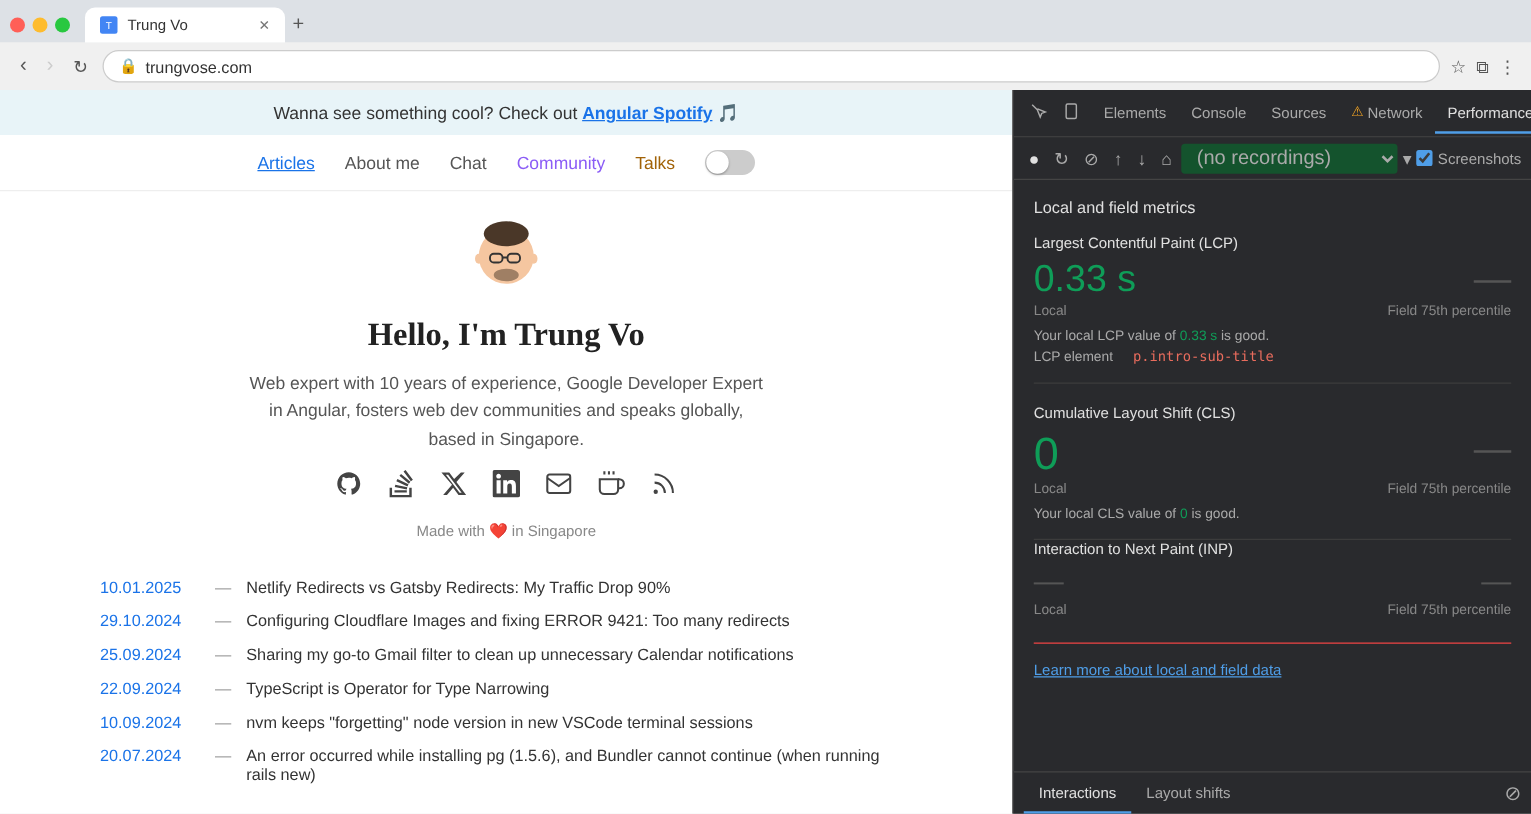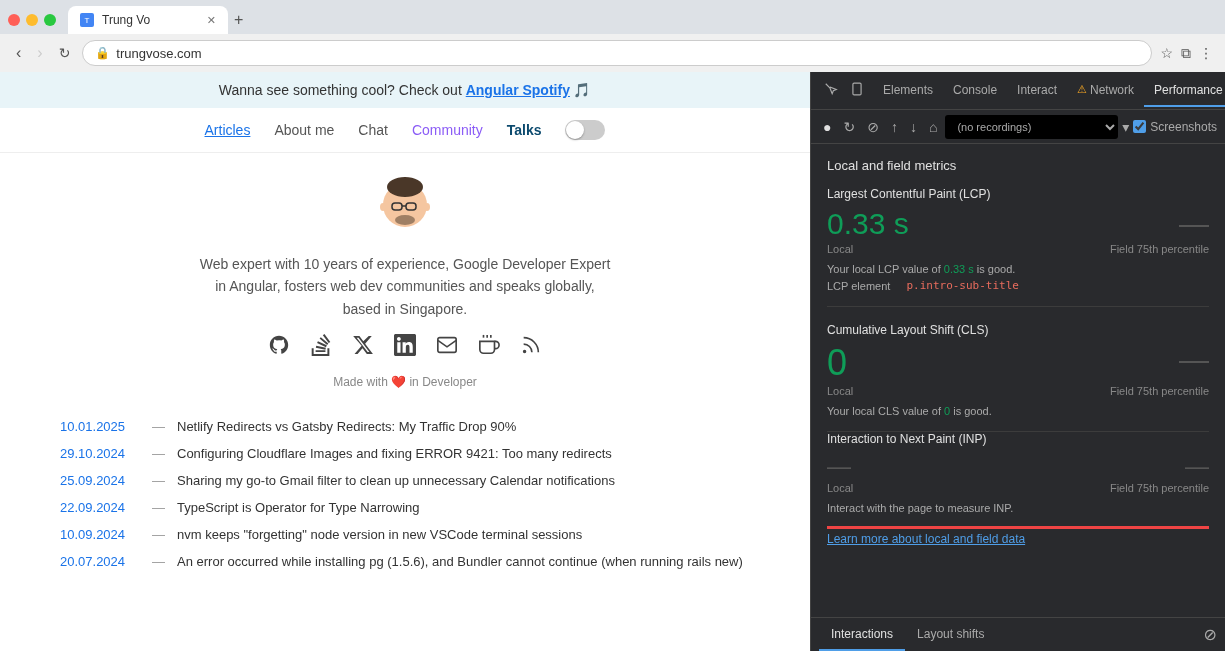--- a/index.html
+++ b/index.html
@@ -44,21 +44,21 @@
 
     <div style="background:#e8f4f8;text-align:center;padding:10px;font-size:14px;color:#333;">
       <span>Wanna see something cool? Check out </span><a style="color:#1a73e8;font-weight:bold;text-decoration:underline;font-size:14px;">Angular Spotify</a><span> 🎵</span>
     </div>
 
     <div style="display:flex;align-items:center;justify-content:center;gap:24px;padding:12px 14px;border-bottom:1px solid #eee;">
       <a style="font-size:14px;color:#1a73e8;text-decoration:underline;cursor:pointer;">Articles</a>
       <a style="font-size:14px;color:#555;text-decoration:none;cursor:pointer;">About me</a>
       <a style="font-size:14px;color:#555;text-decoration:none;cursor:pointer;">Chat</a>
       <a style="font-size:14px;color:#8b5cf6;text-decoration:none;cursor:pointer;">Community</a>
-      <a style="font-size:14px;color:#0c4a6e;text-decoration:none;cursor:pointer;font-weight:bold;">Talks</a>
+      <a style="font-size:14px;color:#a16207;text-decoration:none;cursor:pointer;">Talks</a>
       <div style="width:40px;height:20px;background:#ccc;border-radius:10px;position:relative;cursor:pointer;">
         <div style="width:18px;height:18px;background:#fff;border-radius:50%;position:absolute;top:1px;left:1px;box-shadow:0 1px 2px rgba(0,0,0,0.3);"></div>
       </div>
     </div>
 
     <div style="text-align:center;padding:20px 20px 10px;">
 
       <div style="width:70px;height:70px;margin:0 auto 10px;position:relative;">
         <svg width="70" height="70" viewBox="0 0 70 70" xmlns="http://www.w3.org/2000/svg">
 
@@ -69,20 +69,21 @@
           <rect x="22" y="30" width="10" height="7" rx="3" fill="none" stroke="#333" stroke-width="1.5"></rect>
           <rect x="36" y="30" width="10" height="7" rx="3" fill="none" stroke="#333" stroke-width="1.5"></rect>
           <line x1="32" y1="33" x2="36" y2="33" stroke="#333" stroke-width="1.5"></line>
 
           <ellipse cx="35" cy="47" rx="10" ry="5" fill="#4a3728" opacity="0.5"></ellipse>
 
           <ellipse cx="13" cy="34" rx="3" ry="4" fill="#f5c6a0"></ellipse>
           <ellipse cx="57" cy="34" rx="3" ry="4" fill="#f5c6a0"></ellipse>
         </svg>
       </div>
+      <h1 style="font-size:26px;font-weight:600;color:#222;margin-bottom:12px;font-family:Georgia,serif;">Hello, I'm Trung Vo</h1>
       <p style="font-size:14px;color:#555;line-height:1.6;max-width:420px;margin:0 auto 14px;">Web expert with 10 years of experience, Google Developer Expert in Angular, fosters web dev communities and speaks globally, based in Singapore.</p>
 
       <div style="display:flex;justify-content:center;gap:20px;margin-bottom:10px;">
         <a style="font-size:19px;color:#444;cursor:pointer;text-decoration:none;" title="GitHub">
           <svg width="22" height="22" viewBox="0 0 24 24" fill="currentColor">
               <path d="M12 2C6.477 2 2 6.477 2 12c0 4.418 2.865 8.166 6.839 9.489.5.092.682-.217.682-.482 0-.237-.008-.866-.013-1.7-2.782.603-3.369-1.342-3.369-1.342-.454-1.155-1.11-1.462-1.11-1.462-.908-.62.069-.608.069-.608 1.003.07 1.531 1.03 1.531 1.03.892 1.529 2.341 1.087 2.91.832.092-.647.35-1.088.636-1.338-2.22-.253-4.555-1.11-4.555-4.943 0-1.091.39-1.984 1.029-2.683-.103-.253-.446-1.27.098-2.647 0 0 .84-.269 2.75 1.025A9.578 9.578 0 0112 6.836c.85.004 1.705.114 2.504.336 1.909-1.294 2.747-1.025 2.747-1.025.546 1.377.203 2.394.1 2.647.64.699 1.028 1.592 1.028 2.683 0 3.842-2.339 4.687-4.566 4.935.359.309.678.919.678 1.852 0 1.336-.012 2.415-.012 2.743 0 .267.18.578.688.48C19.138 20.163 22 16.418 22 12c0-5.523-4.477-10-10-10z"></path>
             </svg>
         </a>
         <a style="font-size:19px;color:#444;cursor:pointer;text-decoration:none;" title="StackOverflow">
           <svg width="22" height="22" viewBox="0 0 24 24" fill="currentColor">
@@ -116,24 +117,24 @@
         </a>
         <a style="font-size:19px;color:#444;cursor:pointer;text-decoration:none;" title="RSS">
           <svg width="22" height="22" viewBox="0 0 24 24" fill="none" stroke="currentColor" stroke-width="1.8">
               <path d="M4 11a9 9 0 019 9"></path>
               <path d="M4 4a16 16 0 0116 16"></path>
               <circle cx="5" cy="19" r="1" fill="currentColor"></circle>
             </svg>
         </a>
       </div>
 
-      <div style="text-align:center;font-size:12px;color:#888;padding:4px;">Made with ❤️ in Developer</div>
-    </div>
-
-    <div style="padding:10px 60px;">
+      <div style="text-align:center;font-size:12px;color:#888;padding:4px;">Made with ❤️ in Singapore</div>
+    </div>
+
+    <div style="padding:10px 80px;">
       <div style="display:flex;align-items:flex-start;gap:12px;padding:6px 0;font-size:13px;">
         <span style="color:#1a73e8;min-width:80px;font-size:13px;">10.01.2025</span>
         <span style="color:#999;">—</span>
         <span style="color:#333;">Netlify Redirects vs Gatsby Redirects: My Traffic Drop 90%</span>
       </div>
       <div style="display:flex;align-items:flex-start;gap:12px;padding:6px 0;font-size:13px;">
         <span style="color:#1a73e8;min-width:80px;font-size:13px;">29.10.2024</span>
         <span style="color:#999;">—</span>
         <span style="color:#333;">Configuring Cloudflare Images and fixing ERROR 9421: Too many redirects</span>
       </div>
@@ -171,36 +172,36 @@
         </button>
         <button style="background:none;border:none;color:#aaa;font-size:14px;cursor:pointer;padding:4px 5px;border-radius:3px;">
           <svg width="14" height="14" viewBox="0 0 24 24" fill="none" stroke="currentColor" stroke-width="2">
               <rect x="5" y="2" width="14" height="20" rx="2"></rect>
               <line x1="12" y1="18" x2="12" y2="18"></line>
             </svg>
         </button>
       </div>
       <div style="padding:8px 10px;font-size:12px;color:#aaa;cursor:pointer;border-bottom:2px solid transparent;">Elements</div>
       <div style="padding:8px 10px;font-size:12px;color:#aaa;cursor:pointer;border-bottom:2px solid transparent;">Console</div>
-      <div style="padding:8px 10px;font-size:12px;color:#aaa;cursor:pointer;border-bottom:2px solid transparent;">Interact</div>
+      <div style="padding:8px 10px;font-size:12px;color:#aaa;cursor:pointer;border-bottom:2px solid transparent;">Sources</div>
       <div style="padding:8px 10px;font-size:12px;color:#aaa;cursor:pointer;border-bottom:2px solid transparent;display:flex;align-items:center;gap:3px;">
         <span style="color:#f5a623;font-size:11px;">⚠</span>
         <span>Network</span>
       </div>
       <div style="padding:8px 10px;font-size:12px;color:#e0e0e0;cursor:pointer;border-bottom:2px solid #4f9ee8;">Performance</div>
     </div>
 
     <div style="display:flex;align-items:center;background:#292a2d;border-bottom:1px solid #444;padding:4px 8px;gap:4px;height:34px;">
       <button style="background:none;border:none;color:#e0e0e0;font-size:14px;cursor:pointer;padding:2px 4px;border-radius:3px;">●</button>
       <button style="background:none;border:none;color:#aaa;font-size:14px;cursor:pointer;padding:2px 4px;border-radius:3px;">↻</button>
       <button style="background:none;border:none;color:#aaa;font-size:14px;cursor:pointer;padding:2px 4px;border-radius:3px;">⊘</button>
       <button style="background:none;border:none;color:#aaa;font-size:14px;cursor:pointer;padding:2px 4px;border-radius:3px;">↑</button>
       <button style="background:none;border:none;color:#aaa;font-size:14px;cursor:pointer;padding:2px 4px;border-radius:3px;">↓</button>
       <button style="background:none;border:none;color:#aaa;font-size:14px;cursor:pointer;padding:2px 4px;border-radius:3px;">⌂</button>
-      <select style="background:#000000;border:none;color:#aaa;font-size:11px;padding:2px 8px;border-radius:3px;height:24px;cursor:pointer;flex:1;">
+      <select style="background:#14532d;border:none;color:#aaa;font-size:16px;padding:2px 8px;border-radius:3px;height:24px;cursor:pointer;flex:1;">
         <option>(no recordings)</option>
       </select>
       <button style="background:none;border:none;color:#aaa;font-size:14px;cursor:pointer;">▾</button>
       <label style="display:flex;align-items:center;gap:4px;font-size:12px;color:#aaa;cursor:pointer;">
         <input type="checkbox" checked="" style="accent-color: rgb(79, 158, 232); cursor: pointer;">
         <span>Screenshots</span>
       </label>
     </div>
 
     <div style="flex:1;overflow-y:auto;padding:14px 16px;scrollbar-width:thin;scrollbar-color:#555 #292a2d;">
@@ -238,35 +239,34 @@
             <div style="font-size:30px;font-weight:300;color:#555;line-height:1;">—</div>
           </div>
         </div>
         <div style="display:flex;justify-content:space-between;font-size:11px;color:#888;margin-bottom:8px;">
           <span>Local</span>
           <span>Field 75th percentile</span>
         </div>
         <div style="font-size:11px;color:#aaa;">Your local CLS value of <span style="color:#0f9d58;">0</span> is good.</div>
       </div>
 
-      <div style="padding-bottom:12px;border-bottom:3px solid #ef4444;">
+      <div style="margin-bottom:12px;padding-bottom:12px;border-bottom:1px solid #ef4444;">
         <div style="font-size:12px;color:#e0e0e0;margin-bottom:8px;">Interaction to Next Paint (INP)</div>
         <div style="display:flex;justify-content:space-between;align-items:flex-start;margin-bottom:4px;">
           <div>
             <div style="font-size:24px;font-weight:300;color:#555;line-height:1;">—</div>
           </div>
           <div style="text-align:right;">
             <div style="font-size:24px;font-weight:300;color:#555;line-height:1;">—</div>
           </div>
         </div>
         <div style="display:flex;justify-content:space-between;font-size:11px;color:#888;margin-bottom:8px;">
           <span>Local</span>
           <span>Field 75th percentile</span>
         </div>
-        <div style="font-size:11px;color:#aaa;">Interact with the page to measure INP.</div>
       </div>
 
       <div style="margin-bottom:10px;">
         <a style="font-size:12px;color:#4f9ee8;text-decoration:underline;cursor:pointer;">Learn more about local and field data</a>
       </div>
 
     </div>
 
     <div style="display:flex;align-items:center;border-top:1px solid #444;padding:0 8px;background:#292a2d;height:34px;">
       <div style="padding:8px 12px;font-size:12px;color:#e0e0e0;cursor:pointer;border-bottom:2px solid #4f9ee8;">Interactions</div>

